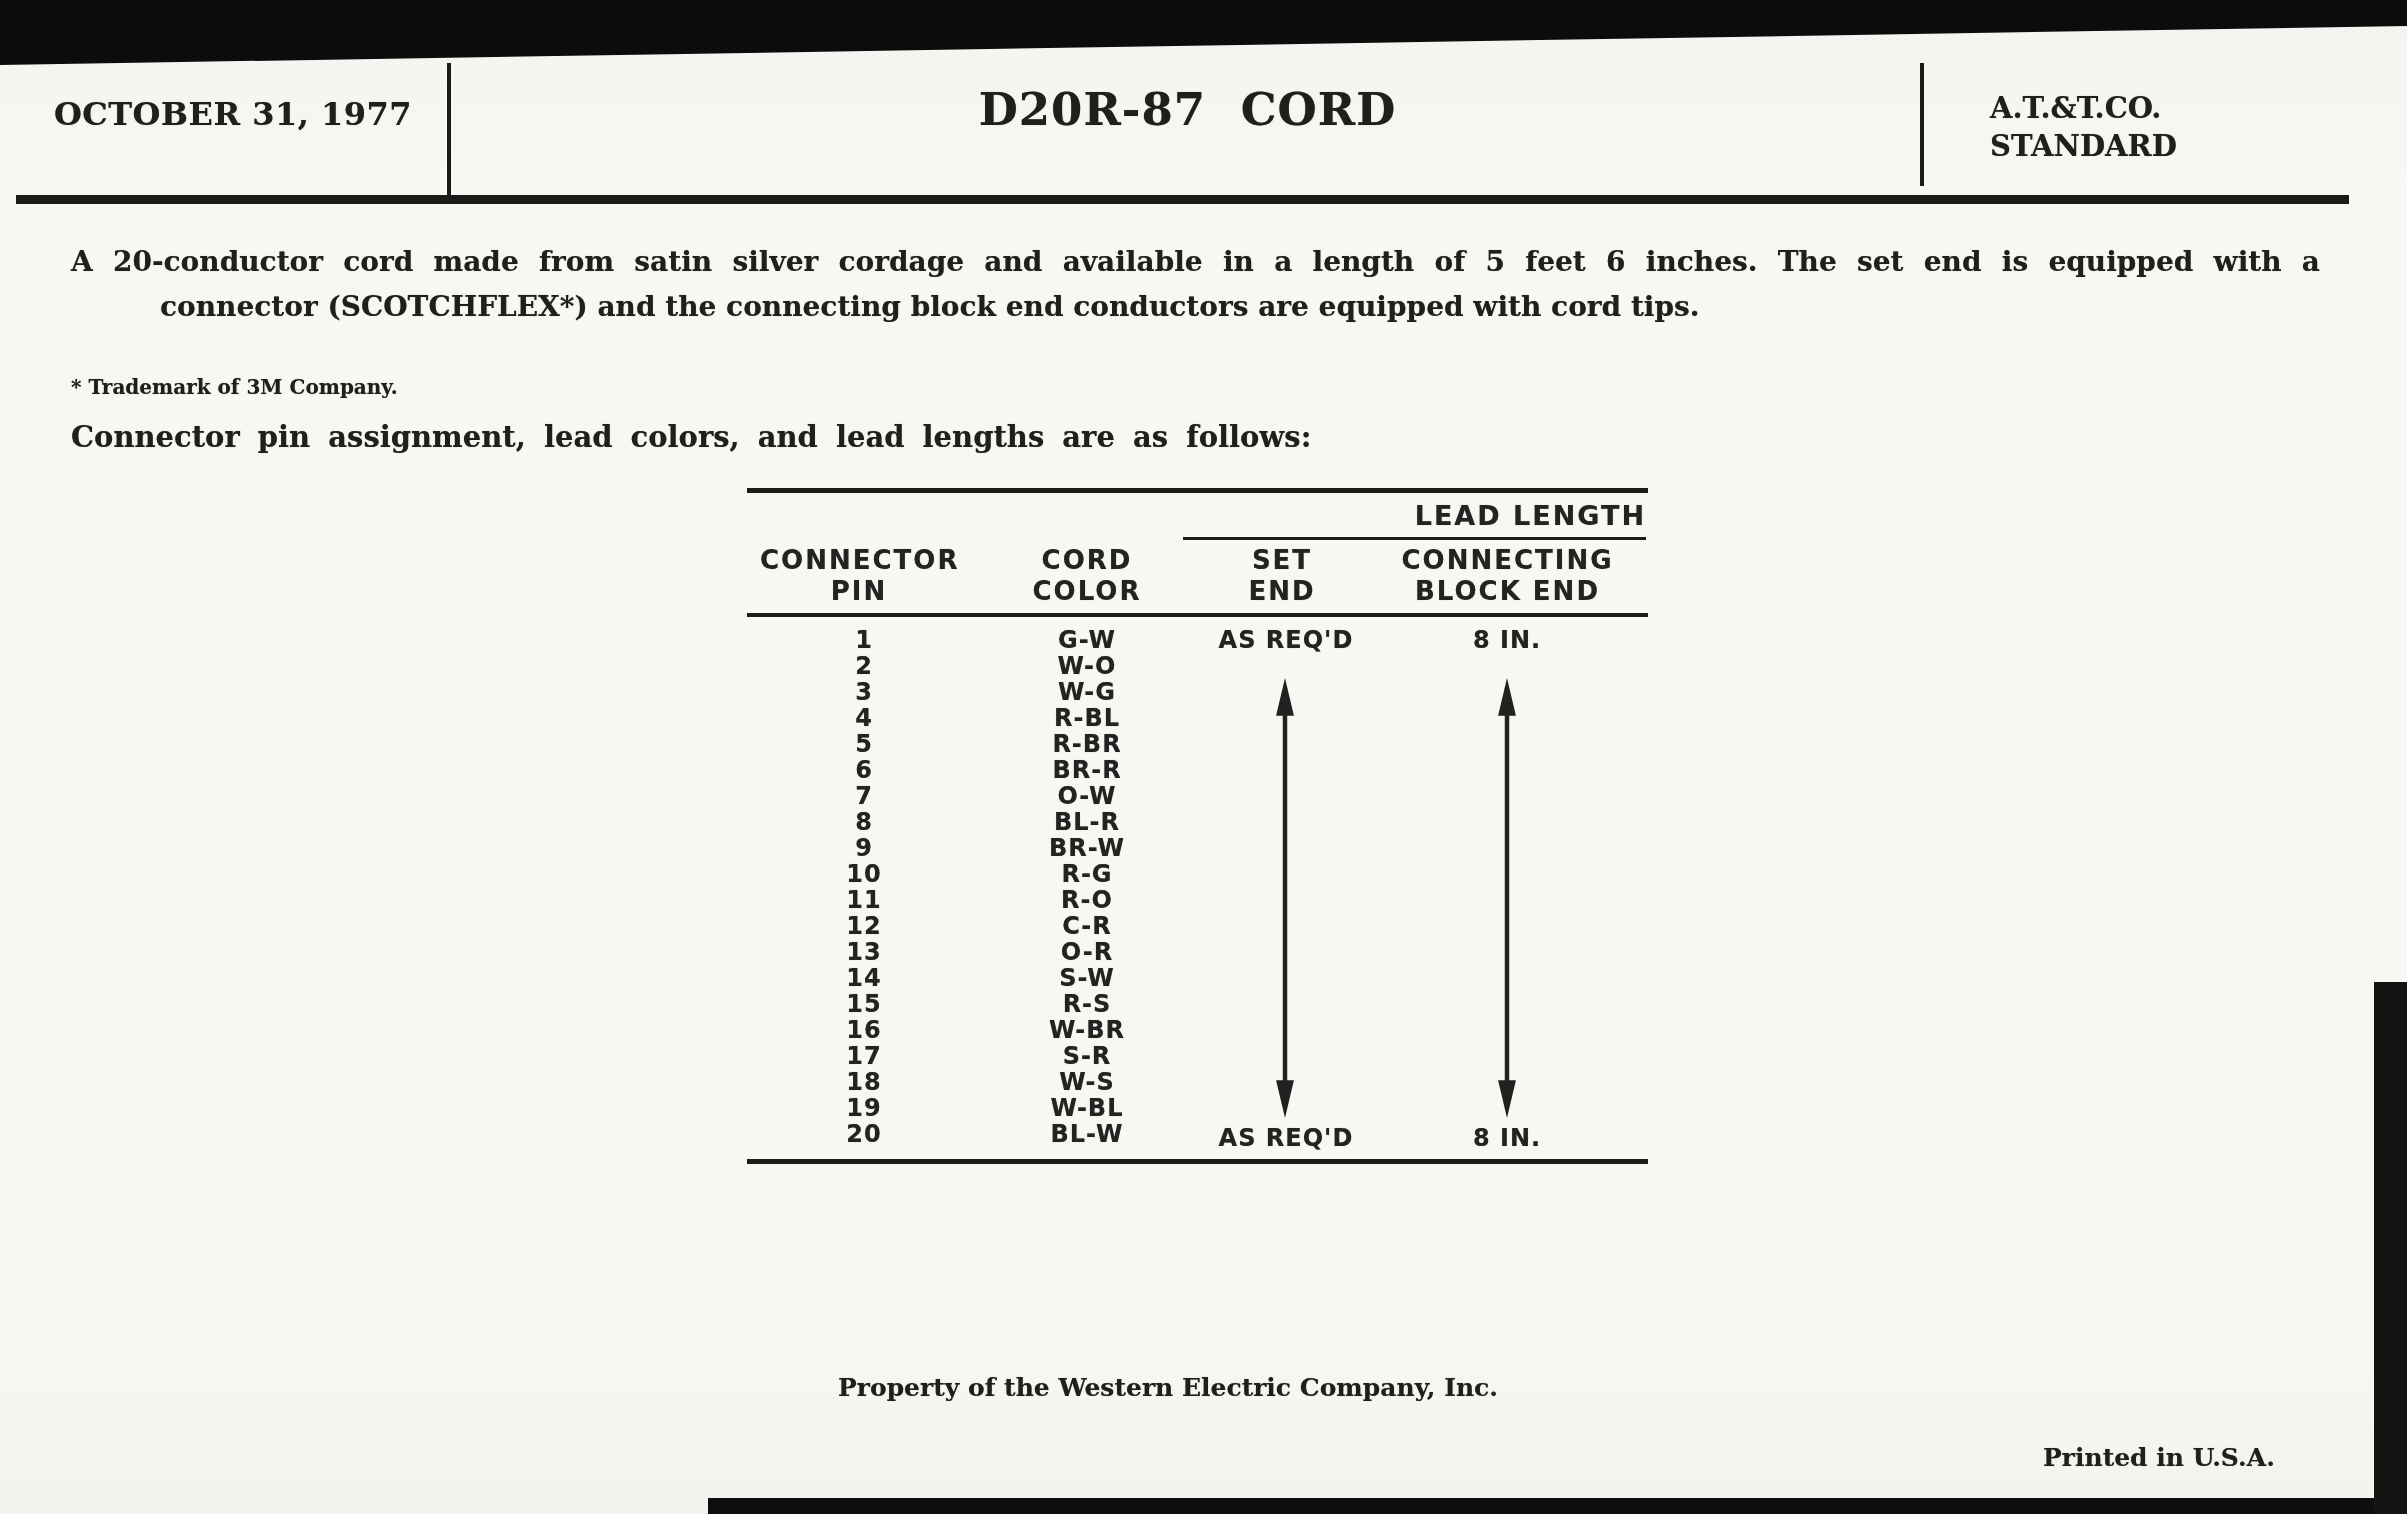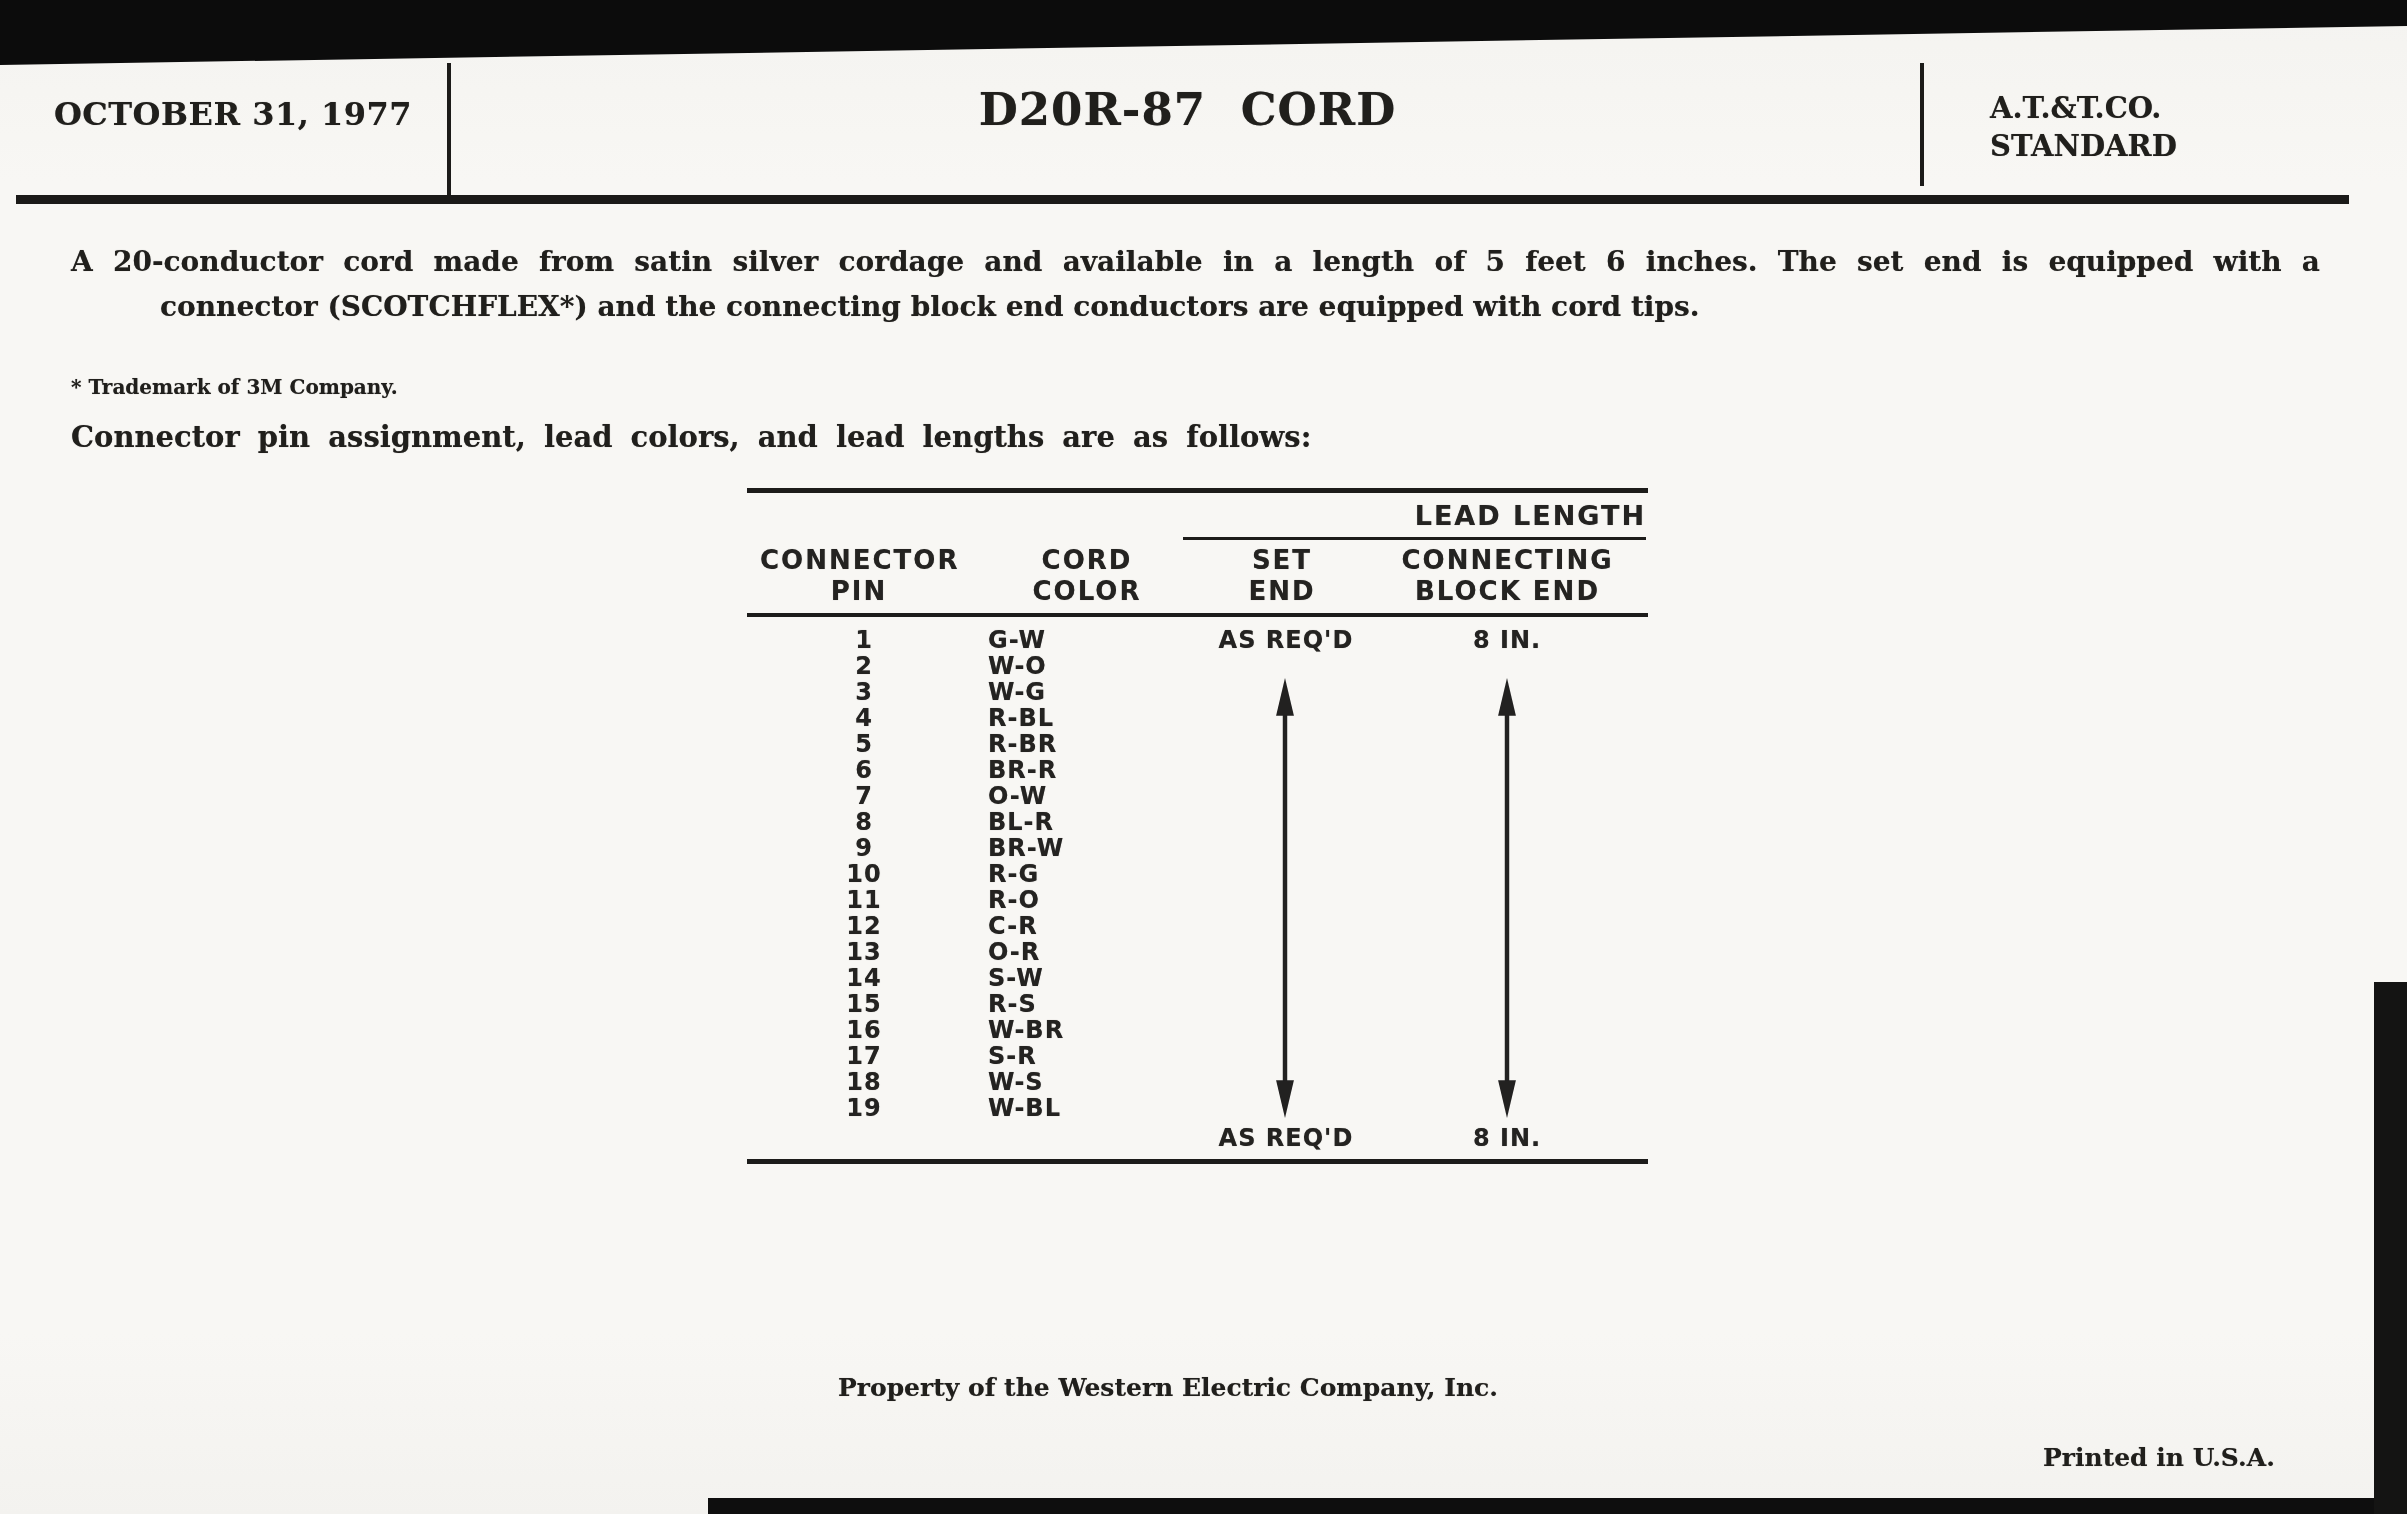--- a/index.html
+++ b/index.html
@@ -50,21 +50,21 @@
   .t-leadlen-line{position:absolute;left:436px;top:49px;width:463px;height:3px;background:#1d1c1a;}
   .t-colhead{position:absolute;top:57px;text-align:center;font-size:26px;line-height:31px;letter-spacing:2px;}
   .t-col-connector{left:13px;width:198px;}
   .t-col-lead{left:241px;width:198px;}
   .t-col-set{left:436px;width:198px;}
   .t-col-block{left:622px;width:277px;}
   .t-headline{position:absolute;left:0;top:125px;width:100%;height:4px;background:#1d1c1a;}
   .t-rows{position:absolute;left:0;top:139px;width:100%;}
   .trow{position:relative;height:26px;line-height:26px;font-size:24px;letter-spacing:1px;}
   .cell-pin{position:absolute;left:18px;width:198px;text-align:center;}
-  .cell-color{position:absolute;left:241px;width:198px;text-align:left;}
+  .cell-color{position:absolute;left:241px;width:198px;text-align:center;}
   .t-val{position:absolute;height:26px;line-height:26px;text-align:center;
     font-size:24px;letter-spacing:1px;}
   .t-val-set{left:430px;width:218px;}
   .t-val-block{left:681px;width:158px;}
   .t-val-top{top:139px;}
   .t-val-bot{top:637px;}
   .t-arrow{position:absolute;top:188px;width:30px;height:444px;}
   .t-arrow-set{left:523px;}
   .t-arrow-block{left:745px;}
   .t-botline{position:absolute;left:0;top:671px;width:100%;height:5px;background:#1d1c1a;}
@@ -191,20 +191,24 @@
           <span class="cell-color">S-R</span>
         </div>
         <div class="trow">
           <span class="cell-pin">18</span>
           <span class="cell-color">W-S</span>
         </div>
         <div class="trow">
           <span class="cell-pin">19</span>
           <span class="cell-color">W-BL</span>
         </div>
+        <div class="trow">
+          <span class="cell-pin">20</span>
+          <span class="cell-color">BL-W</span>
+        </div>
       </div>
 
     <div class="t-val t-val-set t-val-top">AS REQ'D</div>
     <div class="t-val t-val-block t-val-top">8 IN.</div>
     <div class="t-val t-val-set t-val-bot">AS REQ'D</div>
     <div class="t-val t-val-block t-val-bot">8 IN.</div>
 
     <svg class="t-arrow t-arrow-set" viewBox="0 0 30 448" xmlns="http://www.w3.org/2000/svg">
       <line x1="15" y1="26" x2="15" y2="422" stroke="#222120" stroke-width="4.5"></line>
       <polygon points="15,2 6,40 24,40" fill="#222120"></polygon>

